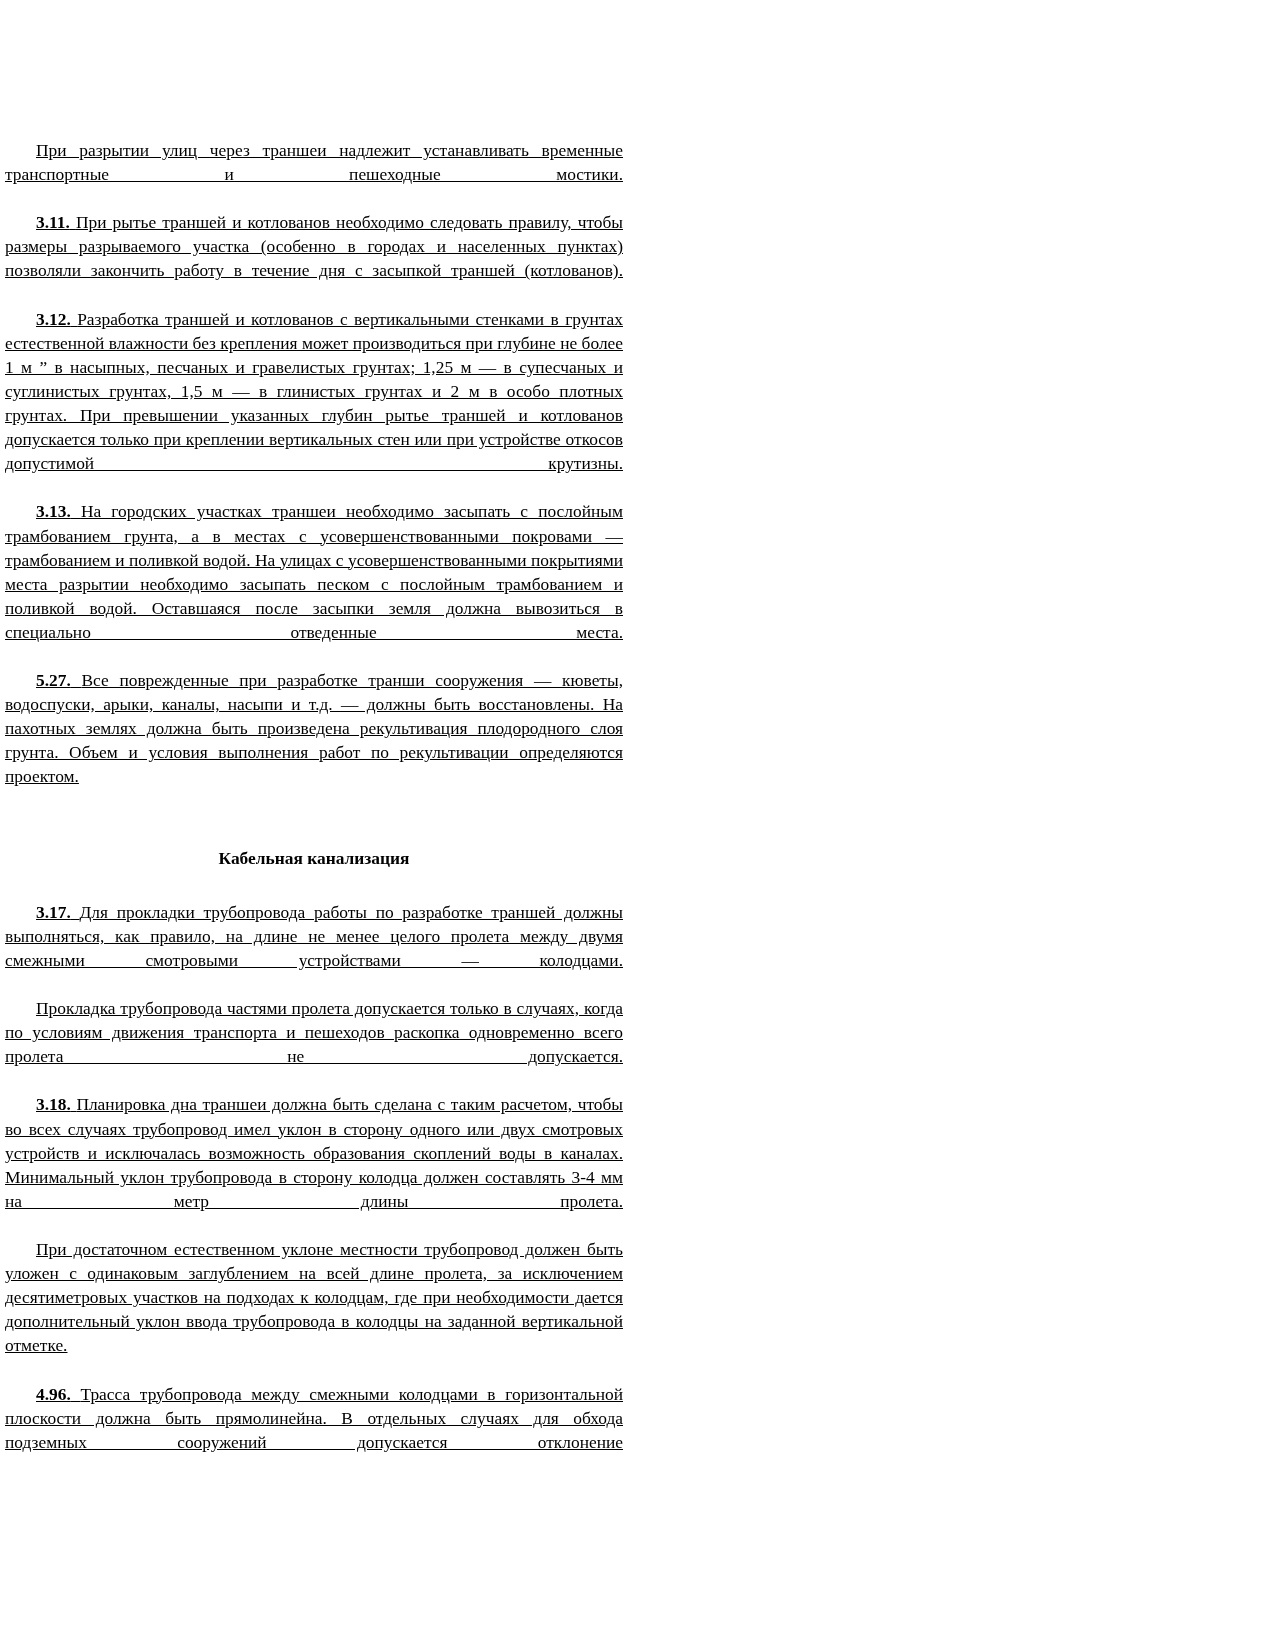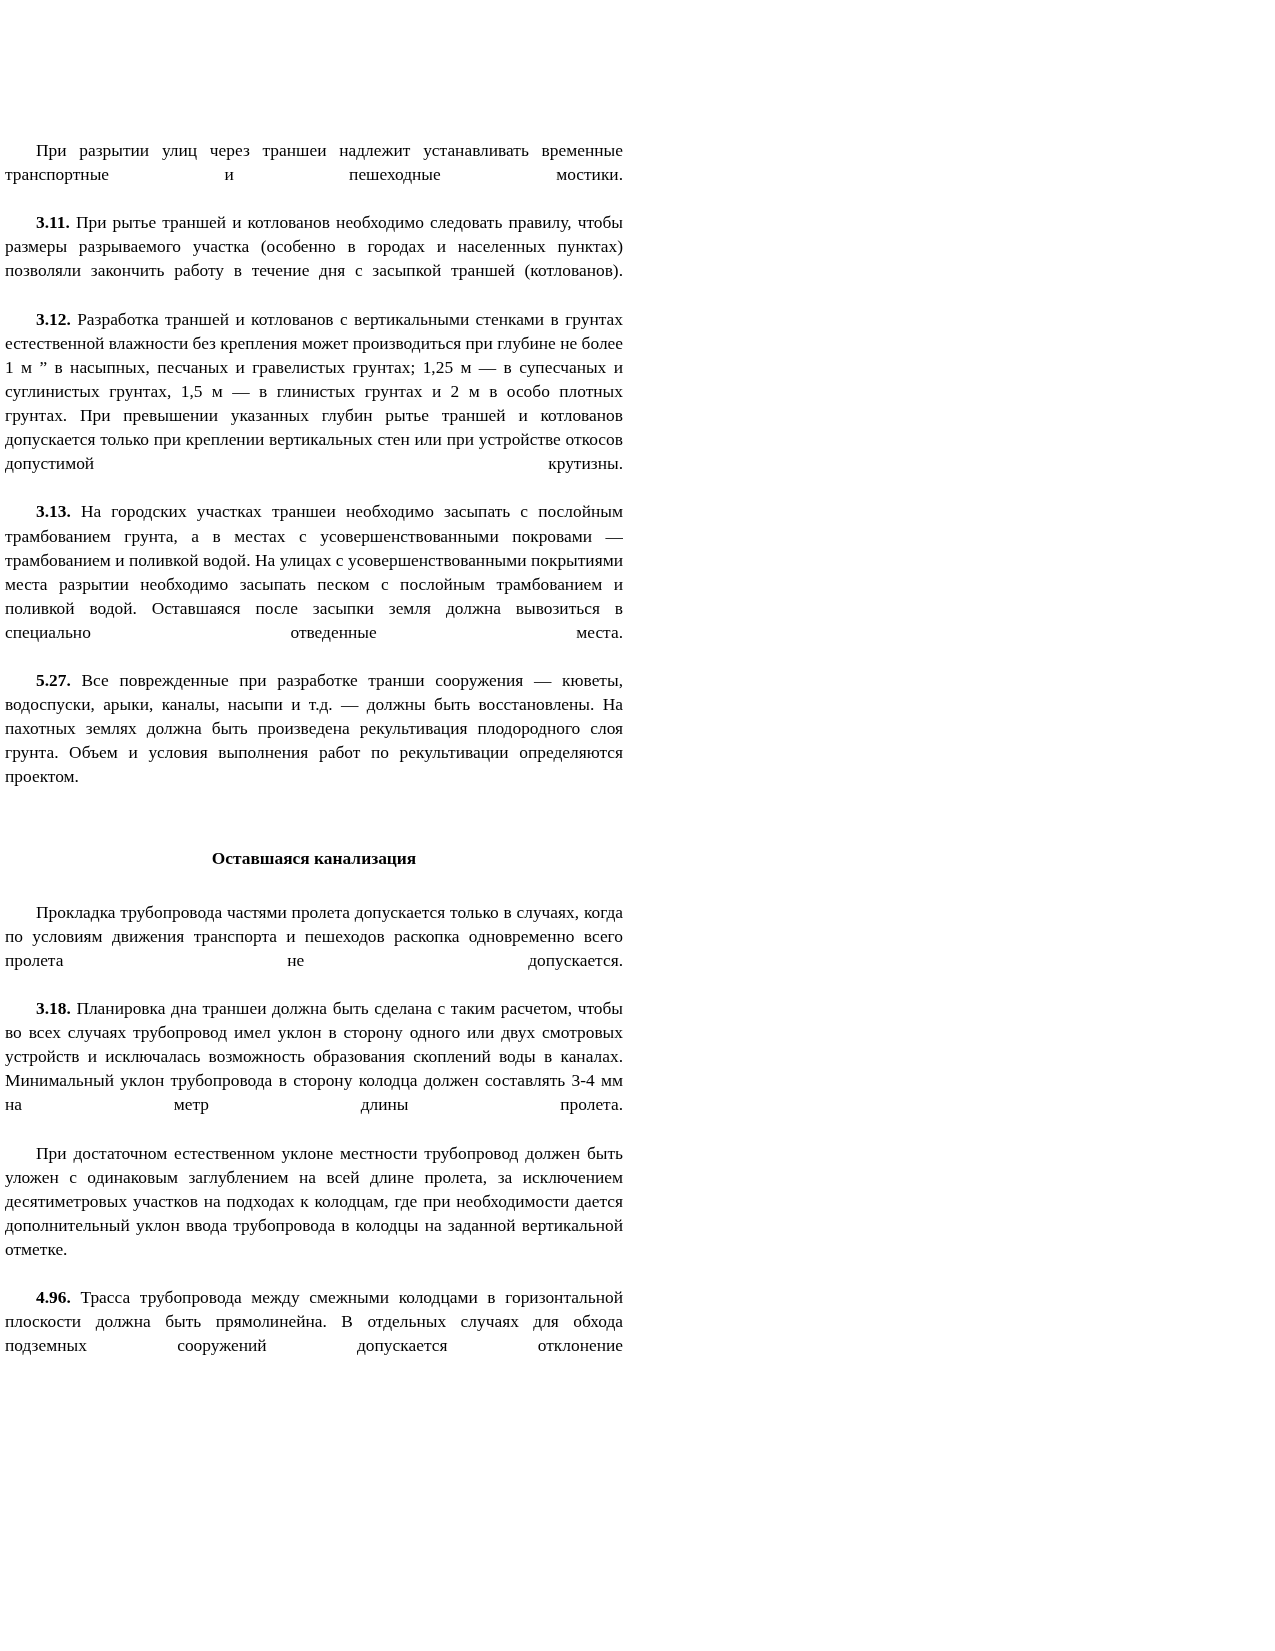--- a/index.html
+++ b/index.html
@@ -28,20 +28,21 @@
     color: #000000;
     text-align: justify;
     text-justify: inter-word;
     hyphens: none;
   }
   p.para {
     margin: 0;
     padding: 0;
     text-align: justify;
     text-indent: 31px;
+    text-decoration: underline;
   }
   .num {
     font-weight: bold;
   }
   h2.heading {
     margin: 0;
     padding: 0;
     font-size: 17.4px;
     font-weight: bold;
     text-align: center;
@@ -65,20 +66,21 @@
 <body>
 
 <div class="page">
   <div class="content" id="content-root">
       <p class="para"><span>При разрытии улиц через траншеи надлежит устанавливать временные транспортные и пешеходные мостики.</span></p>
       <p class="para"><span class="num">3.11.</span> <span>При рытье траншей и котлованов необходимо следовать правилу, чтобы размеры разрываемого участка (особенно в городах и населенных пунктах) позволяли закончить работу в течение дня с засыпкой траншей (котлованов).</span></p>
       <p class="para"><span class="num">3.12.</span> <span>Разработка траншей и котлованов с вертикальными стенками в грунтах естественной влажности без крепления может производиться при глубине не более 1 м ” в насыпных, песчаных и гравелистых грунтах; 1,25 м — в супесчаных и суглинистых грунтах, 1,5 м — в глинистых грунтах и 2 м в особо плотных грунтах. При превышении указанных глубин рытье траншей и котлованов допускается только при креплении вертикальных стен или при устройстве откосов допустимой крутизны.</span></p>
       <p class="para"><span class="num">3.13.</span> <span>На городских участках траншеи необходимо засыпать с послойным трамбованием грунта, а в местах с усовершенствованными покровами — трамбованием и поливкой водой. На улицах с усовершенствованными покрытиями места разрытии необходимо засыпать песком с послойным трамбованием и поливкой водой. Оставшаяся после засыпки земля должна вывозиться в специально отведенные места.</span></p>
       <p class="para"><span class="num">5.27.</span> <span>Все поврежденные при разработке транши сооружения — кюветы, водоспуски, арыки, каналы, насыпи и т.д. — должны быть восстановлены. На пахотных землях должна быть произведена рекультивация плодородного слоя грунта. Объем и условия выполнения работ по рекультивации определяются проектом.</span></p>
       <div class="spacer-before-heading"></div>
-      <h2 class="heading">Оставшаяся канализация</h2>
+      <h2 class="heading">Кабельная канализация</h2>
       <div class="spacer-after-heading"></div>
+      <p class="para"><span class="num">3.17.</span> <span>Для прокладки трубопровода работы по разработке траншей должны выполняться, как правило, на длине не менее целого пролета между двумя смежными смотровыми устройствами — колодцами.</span></p>
       <p class="para"><span>Прокладка трубопровода частями пролета допускается только в случаях, когда по условиям движения транспорта и пешеходов раскопка одновременно всего пролета не допускается.</span></p>
       <p class="para"><span class="num">3.18.</span> <span>Планировка дна траншеи должна быть сделана с таким расчетом, чтобы во всех случаях трубопровод имел уклон в сторону одного или двух смотровых устройств и исключалась возможность образования скоплений воды в каналах. Минимальный уклон трубопровода в сторону колодца должен составлять 3-4 мм на метр длины пролета.</span></p>
       <p class="para"><span>При достаточном естественном уклоне местности трубопровод должен быть уложен с одинаковым заглублением на всей длине пролета, за исключением десятиметровых участков на подходах к колодцам, где при необходимости дается дополнительный уклон ввода трубопровода в колодцы на заданной вертикальной отметке.</span></p>
       <p class="para"><span class="num">4.96.</span> <span>Трасса трубопровода между смежными колодцами в горизонтальной плоскости должна быть прямолинейна. В отдельных случаях для обхода подземных сооружений допускается отклонение</span></p>
     </div>
 </div>
 
 </body></html>

